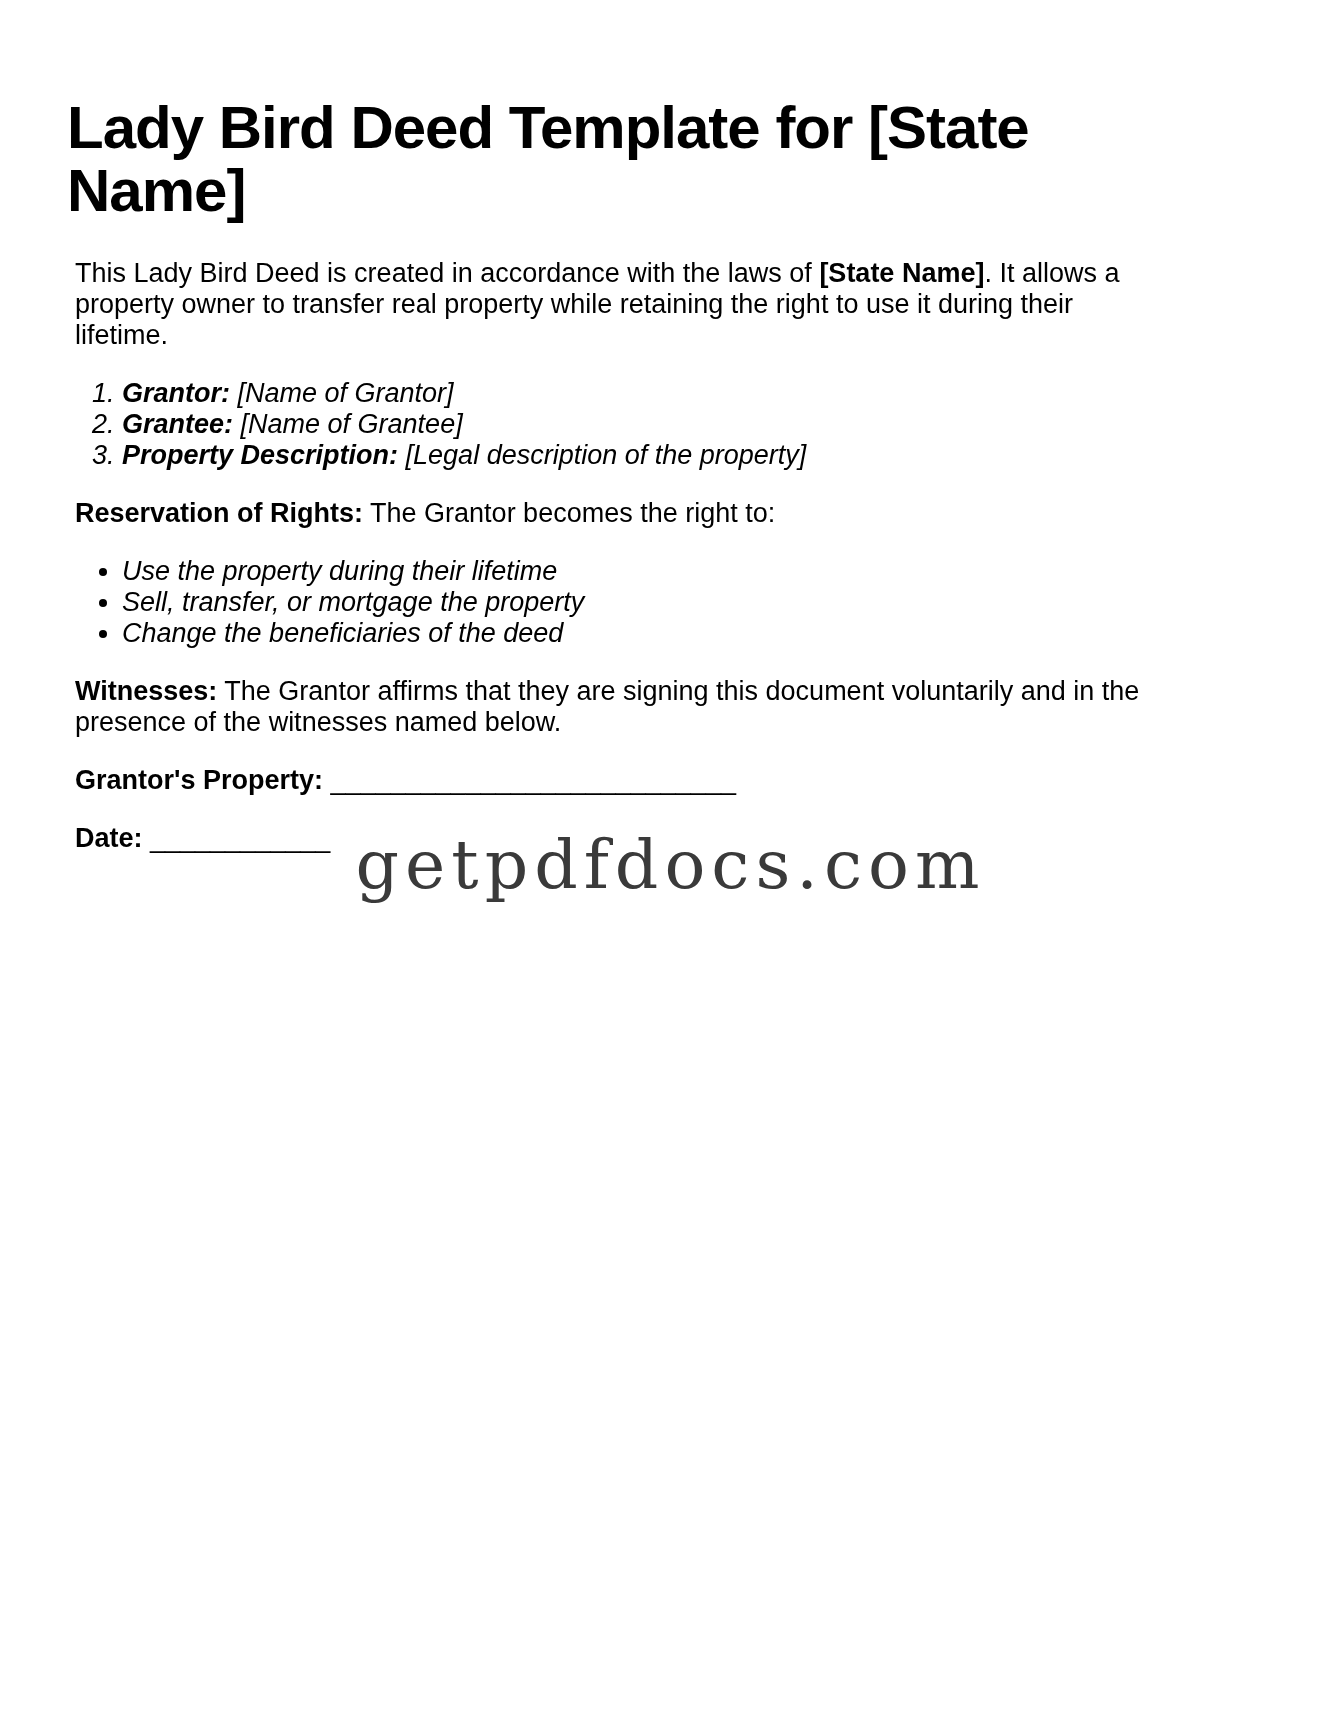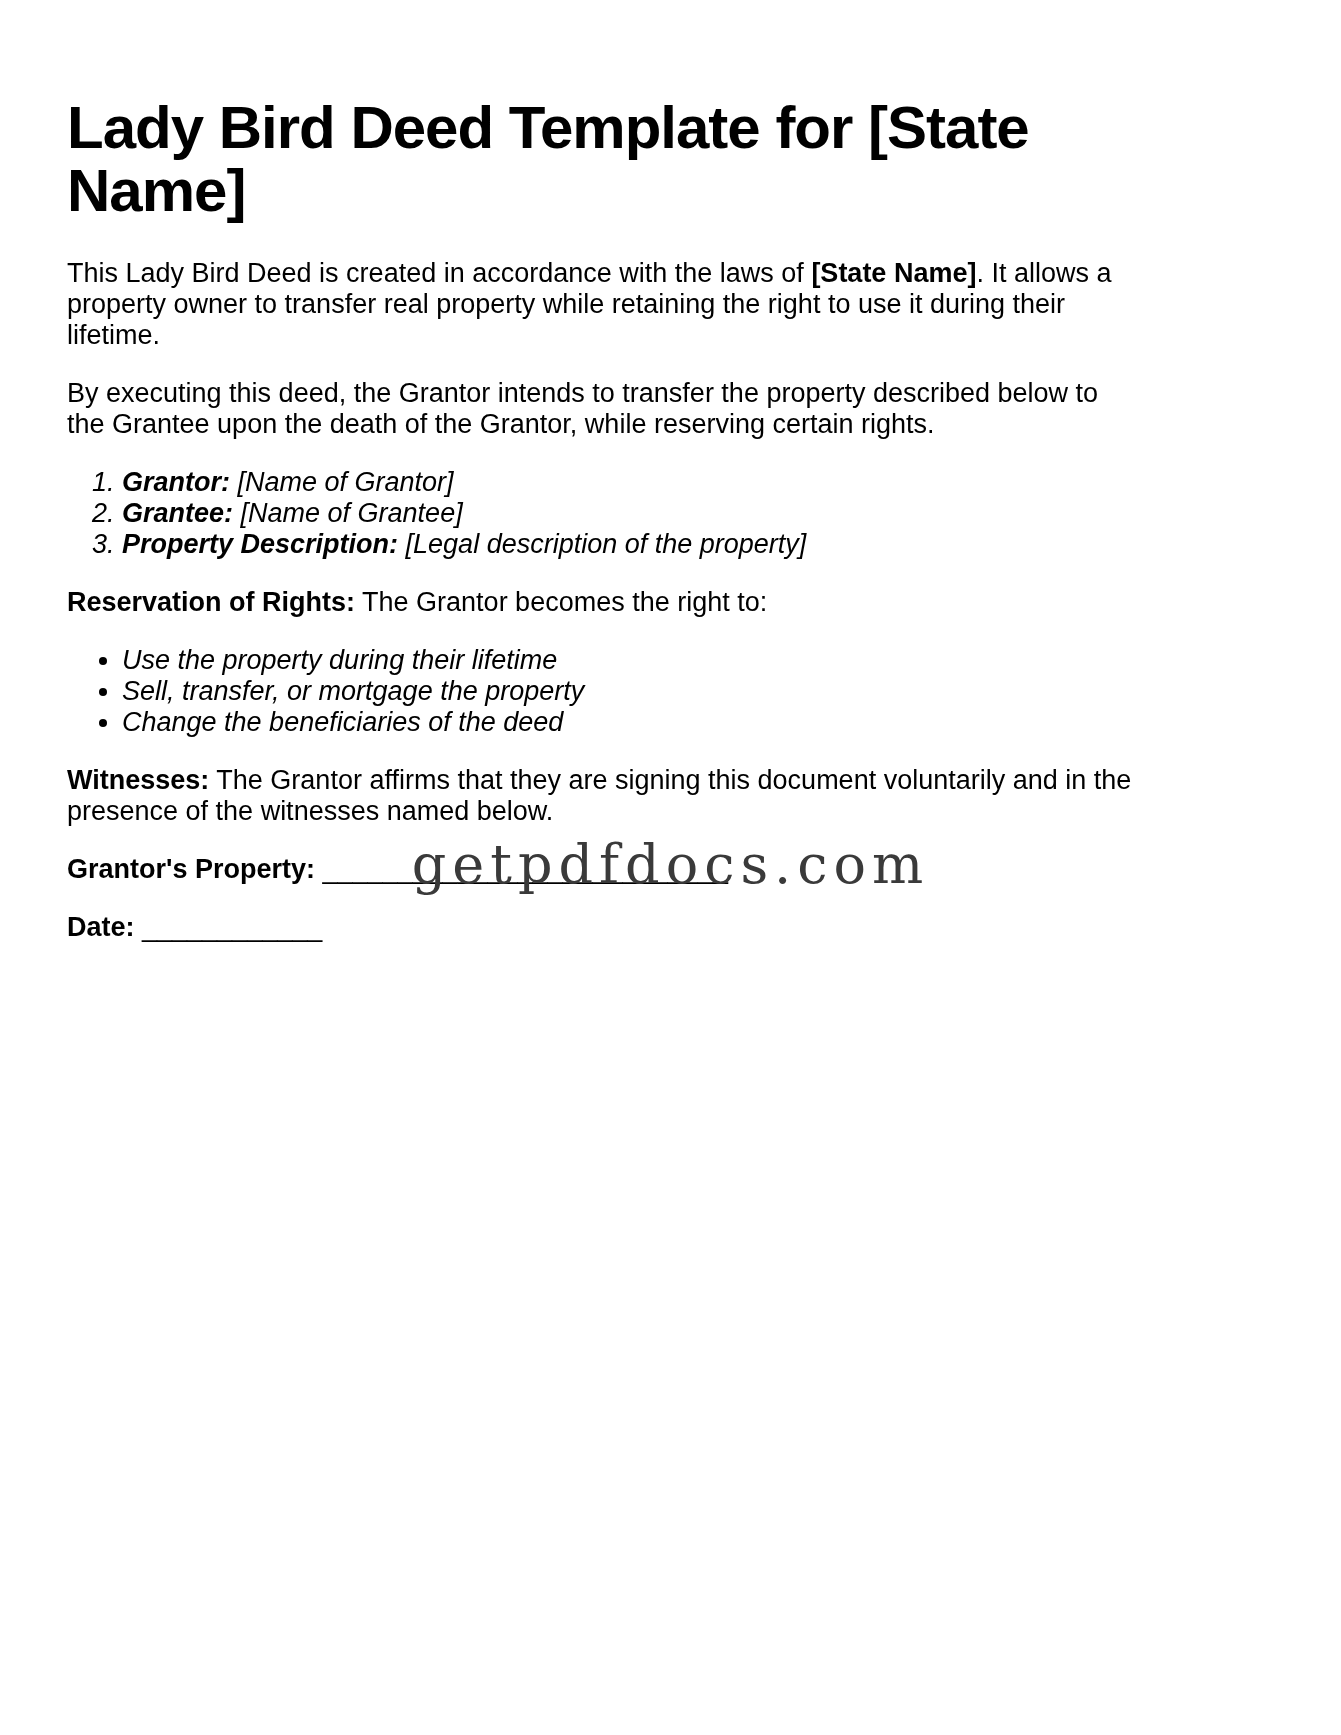--- a/index.html
+++ b/index.html
@@ -19,60 +19,58 @@
   }
   .doc-title {
     font-size: 60px;
     line-height: 63px;
     font-weight: bold;
     letter-spacing: -1px;
     margin: 29px 0 36px 0;
     white-space: pre-line;
   }
   p.doc-par {
-    margin: 27px 0;
+    margin: 27px 8px;
     white-space: pre-line;
   }
   ol.doc-list, ul.doc-list {
     margin: 27px 0;
     padding-left: 55px;
     font-style: italic;
   }
   ol.doc-list li, ul.doc-list li {
     white-space: pre-line;
   }
   .watermark {
     position: absolute;
     top: 838px;
     left: 50%;
     transform: translateX(-50%);
     font-family: "DejaVu Serif", serif;
-    font-size: 54px;
+    font-size: 68px;
     line-height: 54px;
     letter-spacing: 6px;
     color: #3a3a3a;
     white-space: nowrap;
     pointer-events: none;
   }
   b { font-weight: bold; }
 </style>
 </head>
 <body>
 
 <div class="page">
 
   <h1 class="doc-title">Lady Bird Deed Template for [State
 Name]</h1>
 
   <p class="doc-par"><span>This Lady Bird Deed is created in accordance with the laws of </span><b>[State Name]</b><span>. It allows a
 property owner to transfer real property while retaining the right to use it during their
 lifetime.</span></p>
 
-  <p class="doc-par"><span>By executing this deed, the Grantor intends to transfer the property described below to
-the Grantee upon the death of the Grantor, while reserving certain rights.</span></p>
 
   <ol class="doc-list">
     <li><b>Grantor:</b><span> [Name of Grantor]</span></li>
     <li><b>Grantee:</b><span> [Name of Grantee]</span></li>
     <li><b>Property Description:</b><span> [Legal description of the property]</span></li>
   </ol>
 
   <p class="doc-par"><b>Reservation of Rights:</b><span> The Grantor becomes the right to:</span></p>
 
   <ul class="doc-list">

